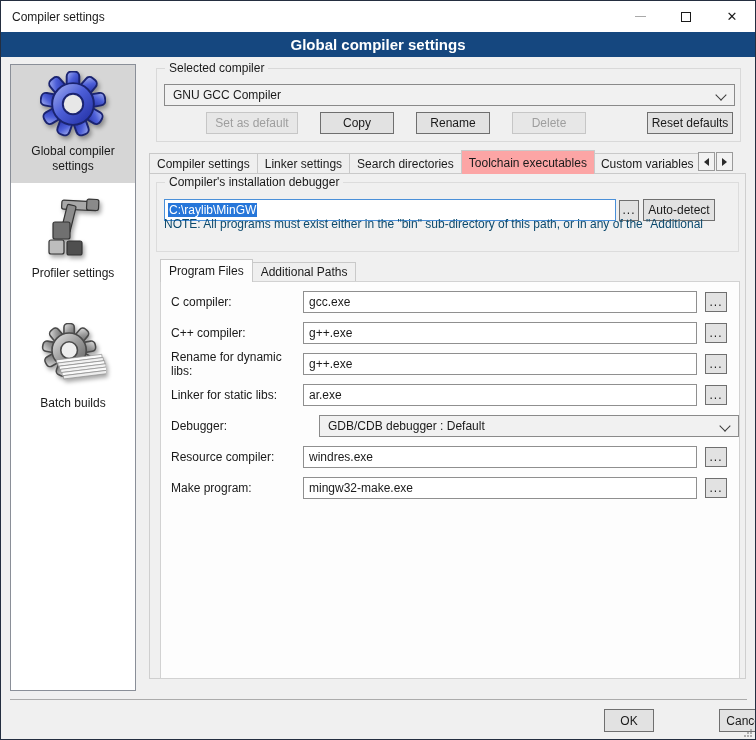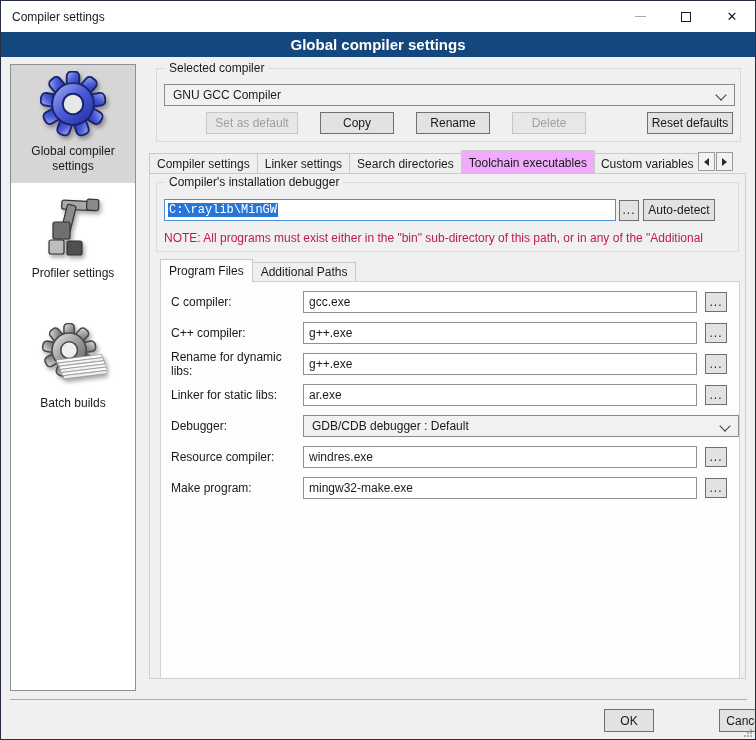--- a/index.html
+++ b/index.html
@@ -47,57 +47,57 @@
   .compiler-combo{position:absolute;left:7px;top:15px;width:571px;}
   .btn-row{position:absolute;right:7px;bottom:7px;display:flex;gap:22px;}
   .w-set{width:92px;} .w-74{width:74px;} .w-reset{width:86px;} .gap24{width:17px;}
 
   
   .tabs{position:absolute;left:148px;top:149px;width:549px;height:24px;display:flex;
     align-items:flex-end;overflow:hidden;z-index:3;}
   .tab{flex-shrink:0;height:21px;padding:0 7px;display:flex;align-items:center;background:#efefef;
     border:1px solid #c9c9c9;border-left:none;box-sizing:border-box;white-space:nowrap;}
   .tab:first-child{border-left:1px solid #c9c9c9;}
-  .tab.active{height:24px;background:#f0abfc;border:1px solid #c9c9c9;border-bottom:none;margin:0 -1px;z-index:4;}
+  .tab.active{height:24px;background:#fca5a5;border:1px solid #c9c9c9;border-bottom:none;margin:0 -1px;z-index:4;}
   .tab-scroll{position:absolute;top:151px;width:17px;height:19px;background:#f2f2f2;border:1px solid #9a9a9a;
     box-sizing:border-box;display:flex;align-items:center;justify-content:center;z-index:3;}
   .ts-left{left:697px;} .ts-right{left:715px;}
   .tri-l{width:0;height:0;border-top:4px solid transparent;border-bottom:4px solid transparent;border-right:5px solid #2b2b2b;}
   .tri-r{width:0;height:0;border-top:4px solid transparent;border-bottom:4px solid transparent;border-left:5px solid #2b2b2b;}
 
   
   .page{position:absolute;left:148px;top:172px;width:597px;height:506px;background:#f0f0f0;
     border:1px solid #cfcfcf;box-sizing:border-box;z-index:2;}
 
   
   .group-install{left:6px;top:8px;width:583px;height:70px;border-color:#dcdcdc;}
   .dir-row{position:absolute;left:7px;top:16px;display:flex;align-items:center;}
   .path-box{width:452px;height:22px;background:#ffffff;border:1px solid #4a90d9;box-sizing:border-box;
-    display:flex;align-items:center;padding:0 3px;overflow:hidden;white-space:nowrap;font-family:Liberation Mono, monospace;}
+    display:flex;align-items:center;padding:0 3px;overflow:hidden;white-space:nowrap;}
   .path-sel{background:#2676d9;color:#ffffff;padding:0 1px;}
   .browse{width:20px;height:21px;margin-left:3px;letter-spacing:1px;}
   .autodetect{width:72px;height:22px;margin-left:4px;}
-  .note{position:absolute;left:7px;top:48px;right:2px;color:#be185d;white-space:nowrap;overflow:hidden;}
+  .note{position:absolute;left:7px;top:34px;right:2px;color:#0c4a6e;white-space:nowrap;overflow:hidden;}
 
   
   .nb{position:absolute;left:10px;top:85px;width:580px;height:420px;}
   .nb-tabs{display:flex;align-items:flex-end;height:23px;}
   .nb-tab{height:20px;padding:0 8px;display:flex;align-items:center;background:#efefef;
     border:1px solid #c9c9c9;box-sizing:border-box;white-space:nowrap;}
   .nb-tab.active{height:23px;background:#fdfdfd;border-bottom:none;z-index:2;}
   .nb-tab.inactive{border-left:none;}
   .nb-page{position:absolute;top:23px;left:0;right:0;bottom:0;background:#fdfdfd;border:1px solid #d2d2d2;
     box-sizing:border-box;margin-top:-1px;}
   .frow{display:flex;align-items:center;height:22px;margin:0 0 9px 10px;}
   .frow.first{margin-top:9px;}
   .flabel{width:132px;flex-shrink:0;}
   .field{width:394px;height:22px;border:1px solid #8f8f8f;box-sizing:border-box;padding:0 5px;
     background:#ffffff;font-family:"Liberation Sans",sans-serif;font-size:12px;color:#1a1a1a;outline:none;}
   .frow .browse{margin-left:8px;width:22px;height:20px;}
-  .combo.debugger{width:477px;}
+  .combo.debugger{width:477px;margin-left:16px;}
 
   
   .sep{position:absolute;left:9px;right:8px;top:698px;height:1px;background:#ababab;}
   .ok-btn{position:absolute;left:603px;top:708px;width:50px;height:23px;}
   .cancel-btn{position:absolute;left:682px;top:708px;width:52px;height:23px;margin-left:36px;}
   .grip{position:absolute;left:742px;top:726px;}
 </style>
 </head>
 <body>
 

